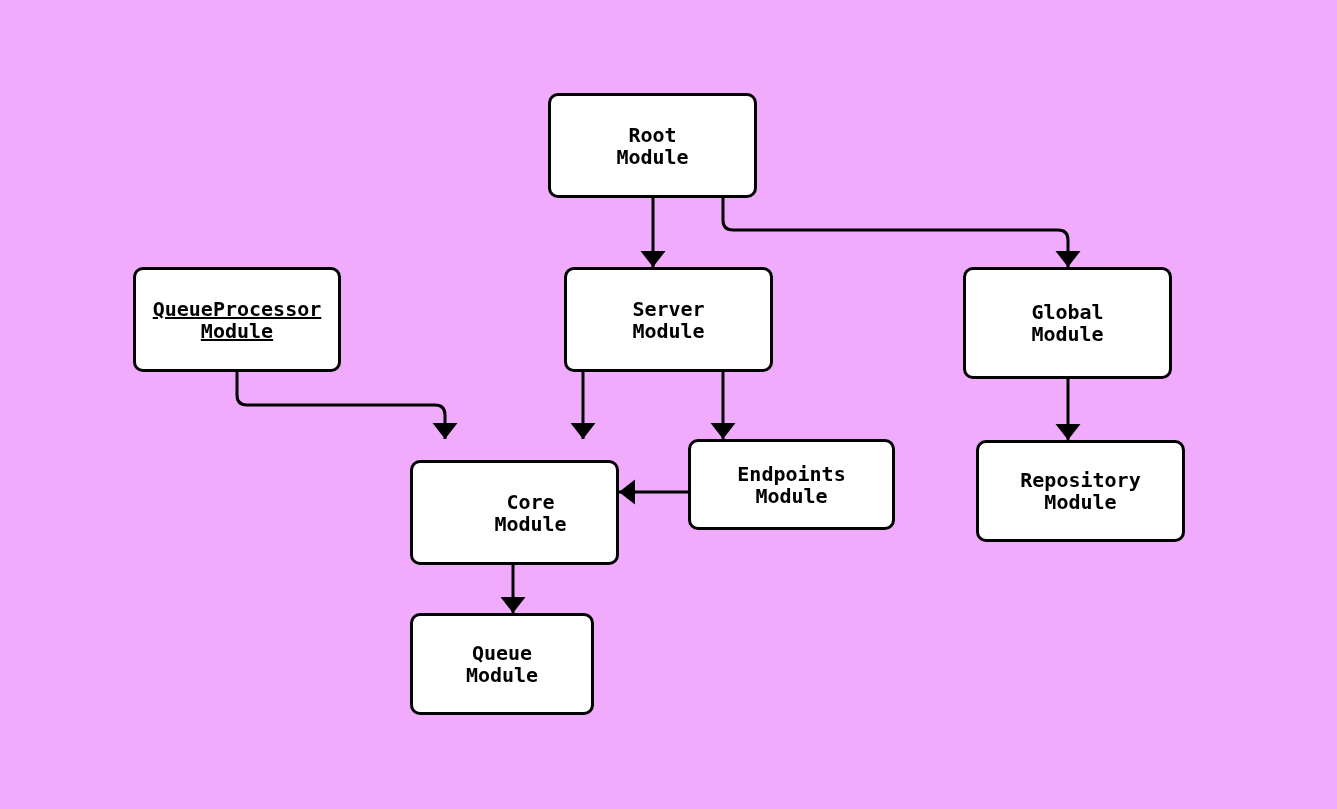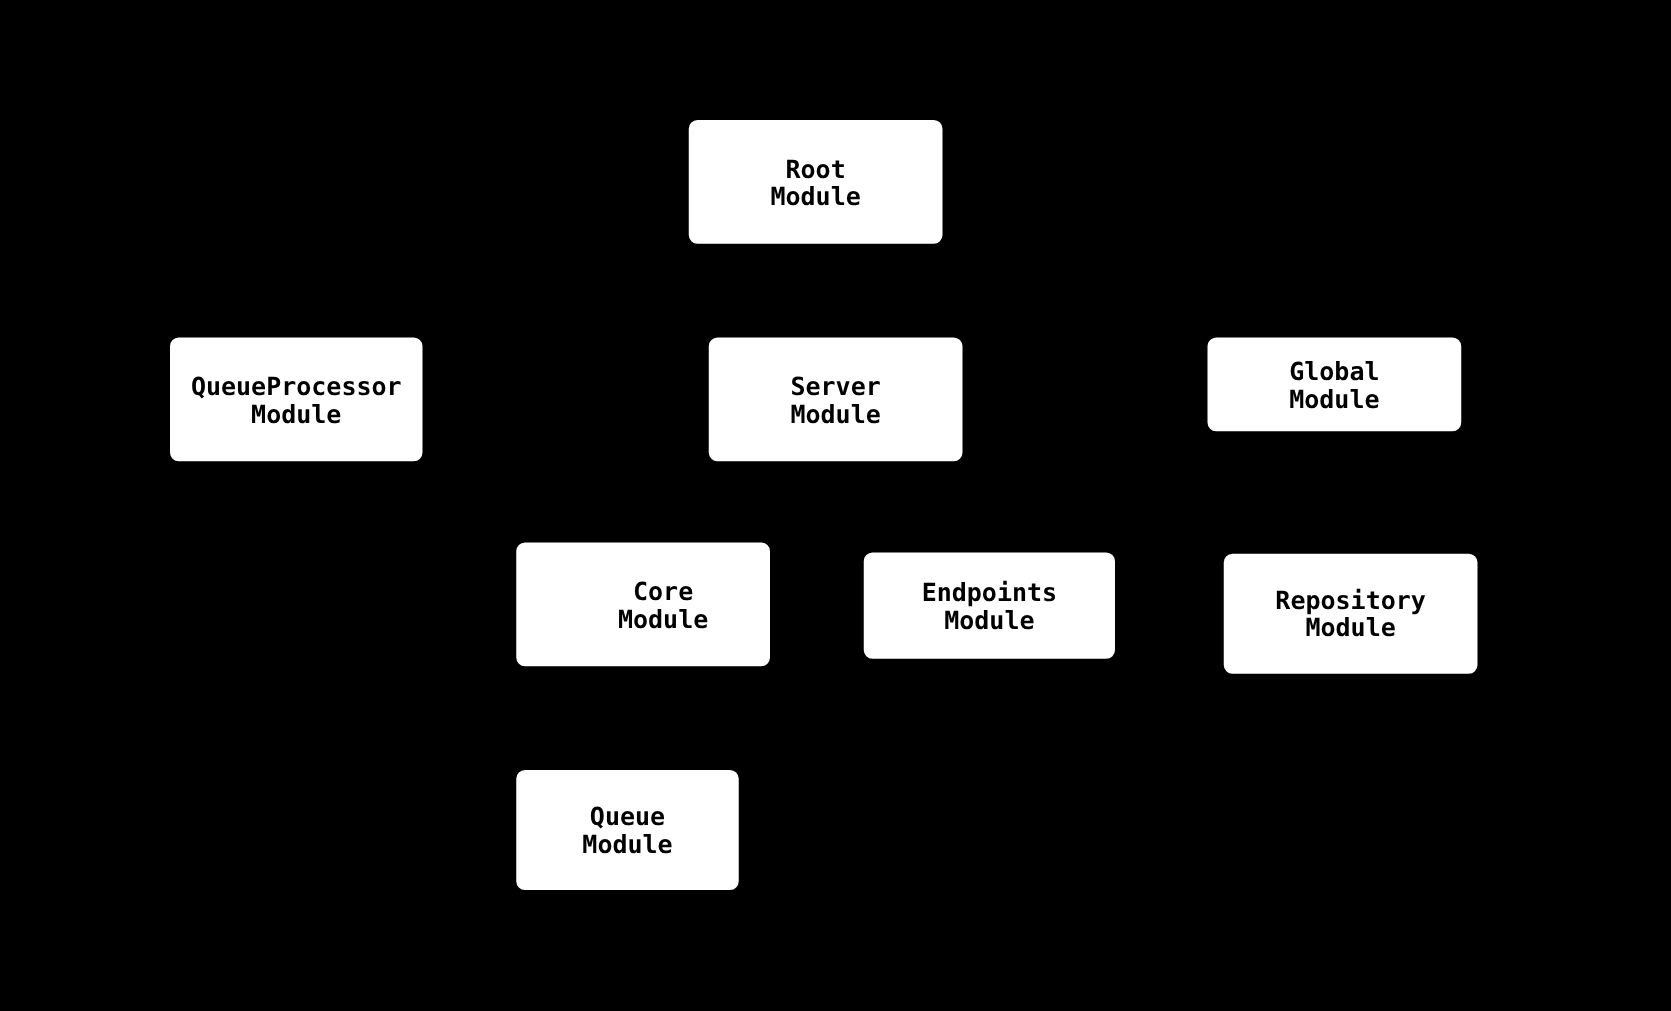--- a/index.html
+++ b/index.html
@@ -4,21 +4,21 @@
 <style>
   html, body {
     margin: 0;
     padding: 0;
     background: #ffffff;
   }
   .canvas {
     position: relative;
     width: 1337px;
     height: 809px;
-    background: #000000;
+    background: #f0abfc;
     overflow: hidden;
     font-family: "DejaVu Sans Mono", monospace;
   }
   .edge-layer {
     position: absolute;
     left: 0;
     top: 0;
     width: 1337px;
     height: 809px;
   }
@@ -62,33 +62,33 @@
       <path d="M 1068 372 L 1068 440" fill="none" stroke="#000000" stroke-width="3"></path>
       <polygon points="1068,440 1055.5,424 1080.5,424" fill="#000000"></polygon>
       <path d="M 513 544 L 513 613" fill="none" stroke="#000000" stroke-width="3"></path>
       <polygon points="513,613 500.5,597 525.5,597" fill="#000000"></polygon>
     </svg>
 
   <div class="node" style="left: 548px; top: 93px; width: 209px; height: 105px;">
     <span class="node-label">Root
 Module</span>
   </div>
-  <div class="node" style="left: 133px; top: 267px; width: 208px; height: 105px;">
+  <div class="node" style="left: 133px; top: 267px; width: 208px; height: 105px; text-decoration: underline;">
     <span class="node-label">QueueProcessor
 Module</span>
   </div>
   <div class="node" style="left: 564px; top: 267px; width: 209px; height: 105px;">
     <span class="node-label">Server
 Module</span>
   </div>
-  <div class="node" style="left: 963px; top: 267px; width: 209px; height: 81px;">
+  <div class="node" style="left: 963px; top: 267px; width: 209px; height: 112px;">
     <span class="node-label">Global
 Module</span>
   </div>
-  <div class="node" style="left: 410px; top: 431px; width: 209px; height: 105px; padding-left: 32px;">
+  <div class="node" style="left: 410px; top: 460px; width: 209px; height: 105px; padding-left: 32px;">
     <span class="node-label">Core
 Module</span>
   </div>
   <div class="node" style="left: 688px; top: 439px; width: 207px; height: 91px;">
     <span class="node-label">Endpoints
 Module</span>
   </div>
   <div class="node" style="left: 963px; top: 440px; width: 209px; height: 102px; margin-left: 13px;">
     <span class="node-label">Repository
 Module</span>

